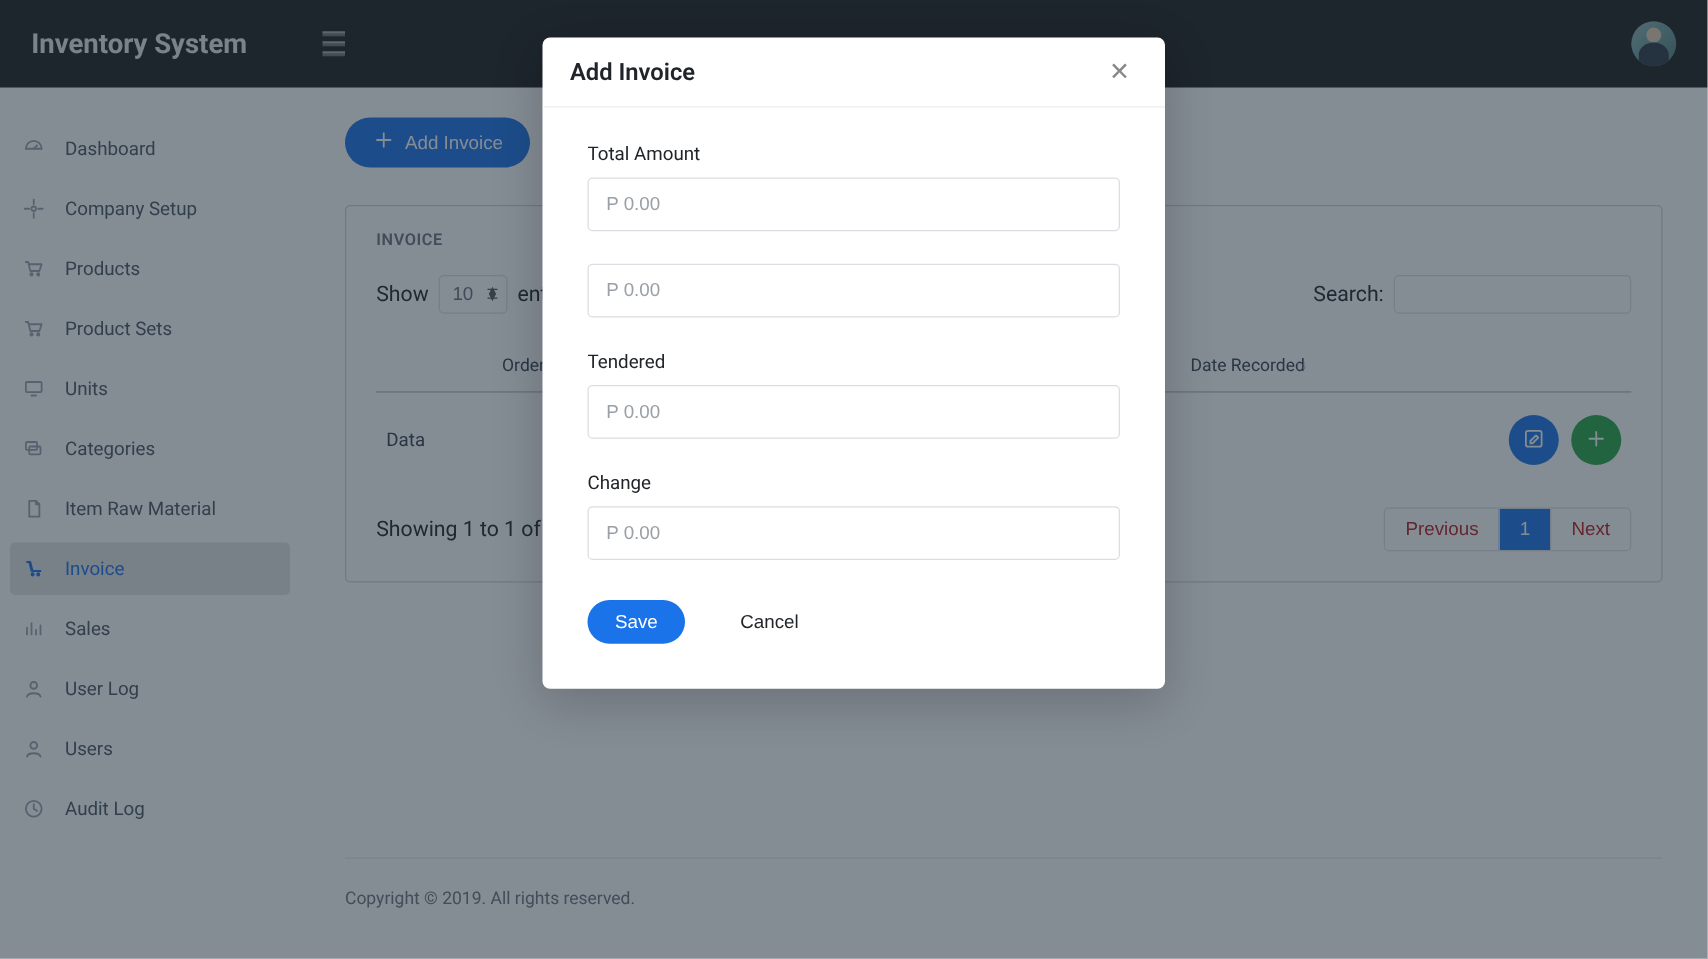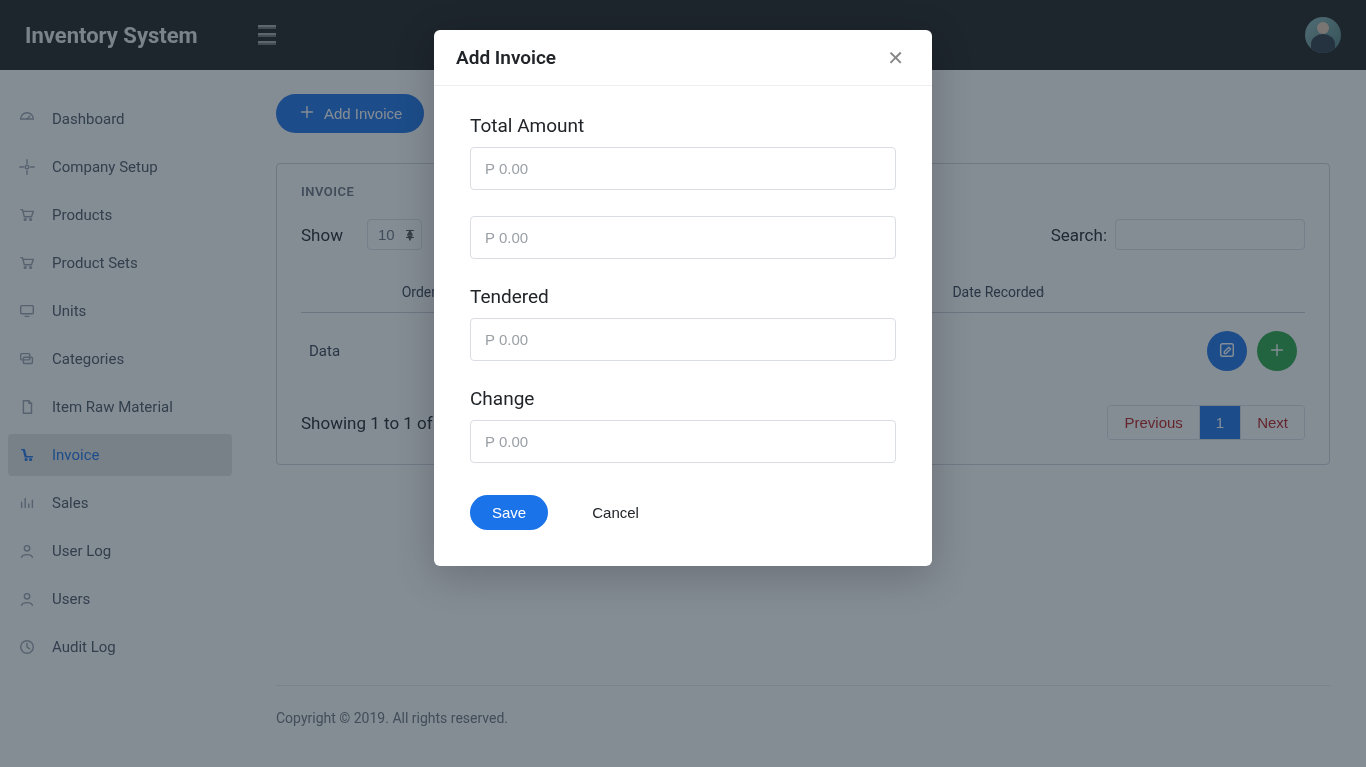--- a/index.html
+++ b/index.html
@@ -63,21 +63,21 @@
   .btn-primary{background:var(--blue);color:#fff}
   .btn-secondary{background:transparent;color:#212529}
 
   .card{
     margin-top:30px;border:1px solid var(--panel-border);border-radius:4px;
     padding:20px 24px 24px;background:#fff;
   }
   .card-title{color:#6b7280;font-weight:600;letter-spacing:.5px;font-size:13px;margin-bottom:20px}
 
   .toolbar-row{display:flex;align-items:center;justify-content:space-between;margin-bottom:24px;font-size:17px}
-  .show-entries{display:flex;align-items:center;gap:24px}
+  .show-entries{display:flex;align-items:center;gap:8px}
   .select-wrap{position:relative;display:inline-block}
   .select-wrap select{
     appearance:none;border:1px solid var(--gray-border);background:#fff;
     padding:6px 26px 6px 10px;border-radius:4px;font-size:15px;color:#6b7280
   }
   .select-wrap::after{content:"";position:absolute;right:8px;top:9px;width:8px;height:12px;background:
     linear-gradient(#555,#555) 0 2px/8px 1px no-repeat,
     linear-gradient(#555,#555) 0 9px/8px 1px no-repeat;
     pointer-events:none}
   .select-caret{position:absolute;right:7px;top:50%;transform:translateY(-50%);font-size:10px;color:#555;line-height:6px;text-align:center}
@@ -126,21 +126,21 @@
     box-shadow:0 10px 40px rgba(0,0,0,.2);
   }
   .modal-head{
     display:flex;align-items:center;justify-content:space-between;
     padding:16px 22px;border-bottom:1px solid #eceef1;
   }
   .modal-title{font-size:19px;font-weight:600}
   .close-x{font-size:20px;color:#888;cursor:pointer;background:none;border:none;line-height:1}
   .modal-body{padding:28px 36px 10px}
   .form-group{margin-bottom:26px}
-  .form-label{display:block;font-size:19px;margin-bottom:10px;color:#212529}
+  .form-label{display:block;font-size:15px;margin-bottom:10px;color:#212529}
   .form-input{
     width:100%;border:1px solid #dadde2;border-radius:4px;
     padding:12px 14px;font-size:15px;color:#212529
   }
   .form-input::placeholder{color:#9aa0a6}
   .modal-actions{display:flex;align-items:center;gap:22px;padding:6px 0 26px}
 
   
   svg{stroke:currentColor;fill:none;stroke-width:1.6;stroke-linecap:round;stroke-linejoin:round}
 </style>

